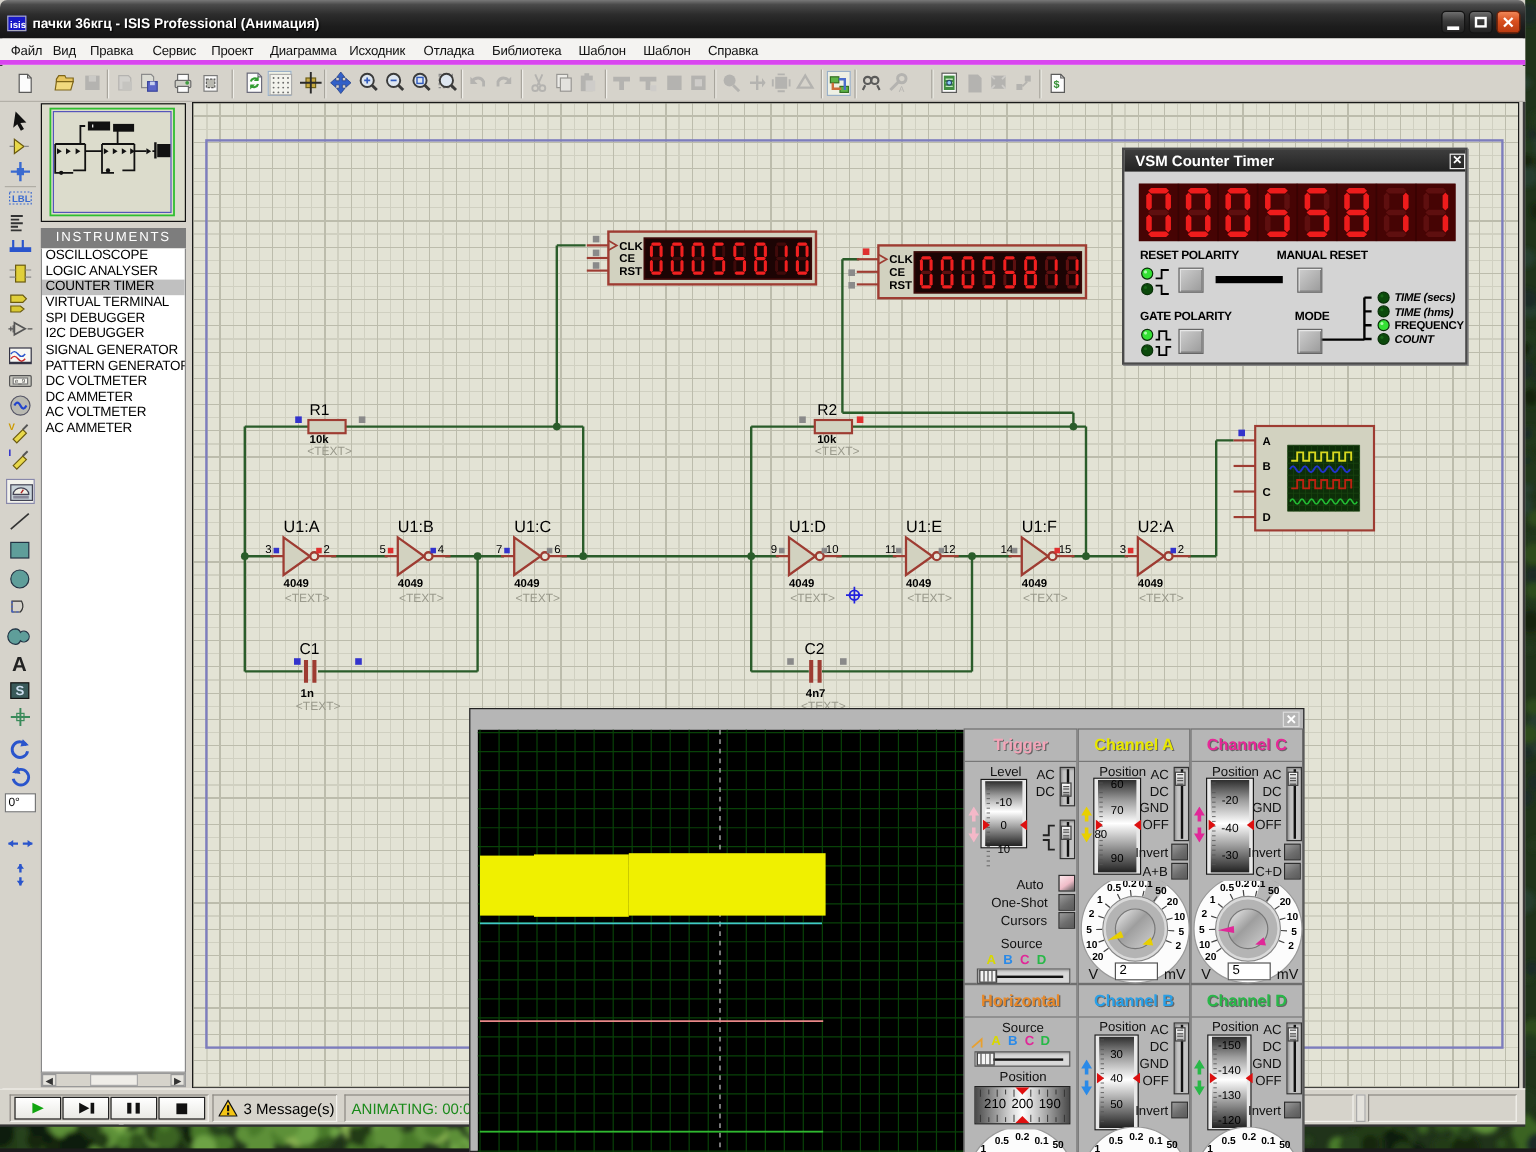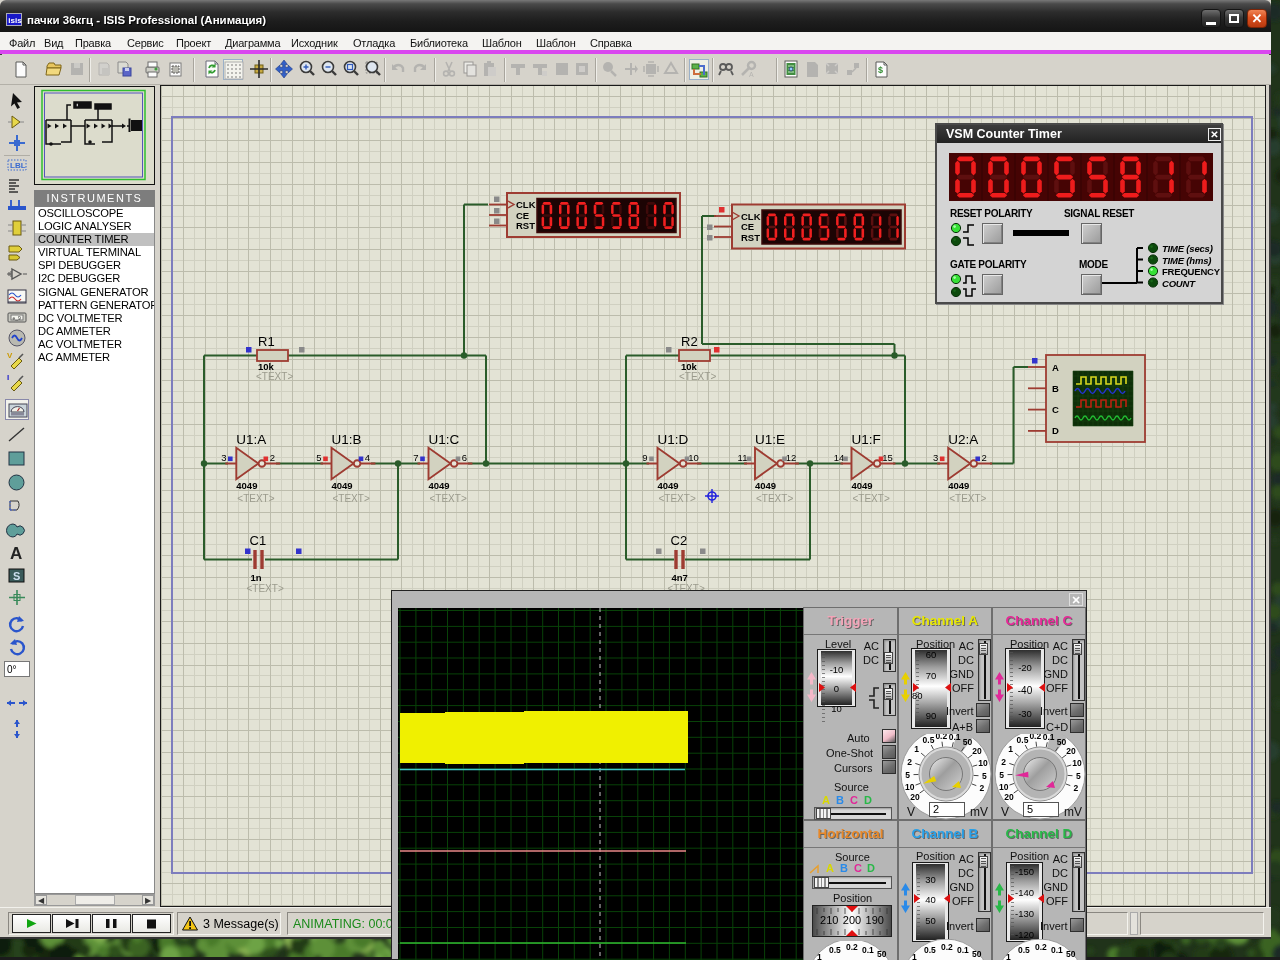--- a/index.html
+++ b/index.html
@@ -1175,21 +1175,21 @@
         <polygon points="222.5,25.7 224.8,28.1 224.8,38.3 222.5,40.7 220.2,38.3 220.2,28.1" fill="#ee1c1c"></polygon>
         <polygon points="238.8,5.9 241.2,3.6 253.8,3.6 256.2,5.9 253.8,8.2 241.2,8.2" fill="#5e0f0f"></polygon>
         <polygon points="238.8,24.1 241.2,21.8 253.8,21.8 256.2,24.1 253.8,26.4 241.2,26.4" fill="#5e0f0f"></polygon>
         <polygon points="238.8,42.3 241.2,40.0 253.8,40.0 256.2,42.3 253.8,44.6 241.2,44.6" fill="#5e0f0f"></polygon>
         <polygon points="239.5,7.5 241.8,9.9 241.8,20.1 239.5,22.5 237.2,20.1 237.2,9.9" fill="#5e0f0f"></polygon>
         <polygon points="255.5,7.5 257.8,9.9 257.8,20.1 255.5,22.5 253.2,20.1 253.2,9.9" fill="#ee1c1c"></polygon>
         <polygon points="239.5,25.7 241.8,28.1 241.8,38.3 239.5,40.7 237.2,38.3 237.2,28.1" fill="#5e0f0f"></polygon>
         <polygon points="255.5,25.7 257.8,28.1 257.8,38.3 255.5,40.7 253.2,38.3 253.2,28.1" fill="#ee1c1c"></polygon>
       </svg>
       <span class="abs" style="left:13px;top:83px;font-size:10px;font-weight:bold;letter-spacing:-0.3px;color:#000;">RESET POLARITY</span>
-<span class="abs" style="left:127px;top:83px;font-size:10px;font-weight:bold;letter-spacing:-0.3px;color:#000;">SIGNAL RESET</span>
+<span class="abs" style="left:127px;top:83px;font-size:10px;font-weight:bold;letter-spacing:-0.3px;color:#000;">MANUAL RESET</span>
 <span class="abs" style="left:13px;top:134px;font-size:10px;font-weight:bold;letter-spacing:-0.3px;color:#000;">GATE POLARITY</span>
 <span class="abs" style="left:142px;top:134px;font-size:10px;font-weight:bold;letter-spacing:-0.3px;color:#000;">MODE</span>
       <svg class="abs" style="left:0;top:0" width="288" height="181" viewBox="0 0 288 181">
         <circle cx="19" cy="103" r="4.6" fill="#35e035" stroke="#083008" stroke-width="1"></circle>
         <circle cx="17.6" cy="101.6" r="1.3" fill="#b8ffb8" opacity="0.9"></circle>
         <circle cx="19" cy="116" r="4.6" fill="#0c4a0c" stroke="#083008" stroke-width="1"></circle>
         <circle cx="17.6" cy="114.6" r="1.3" fill="#1a6a1a" opacity="0.9"></circle>
         <circle cx="19" cy="154" r="4.6" fill="#35e035" stroke="#083008" stroke-width="1"></circle>
         <circle cx="17.6" cy="152.6" r="1.3" fill="#b8ffb8" opacity="0.9"></circle>
         <circle cx="19" cy="167" r="4.6" fill="#0c4a0c" stroke="#083008" stroke-width="1"></circle>

